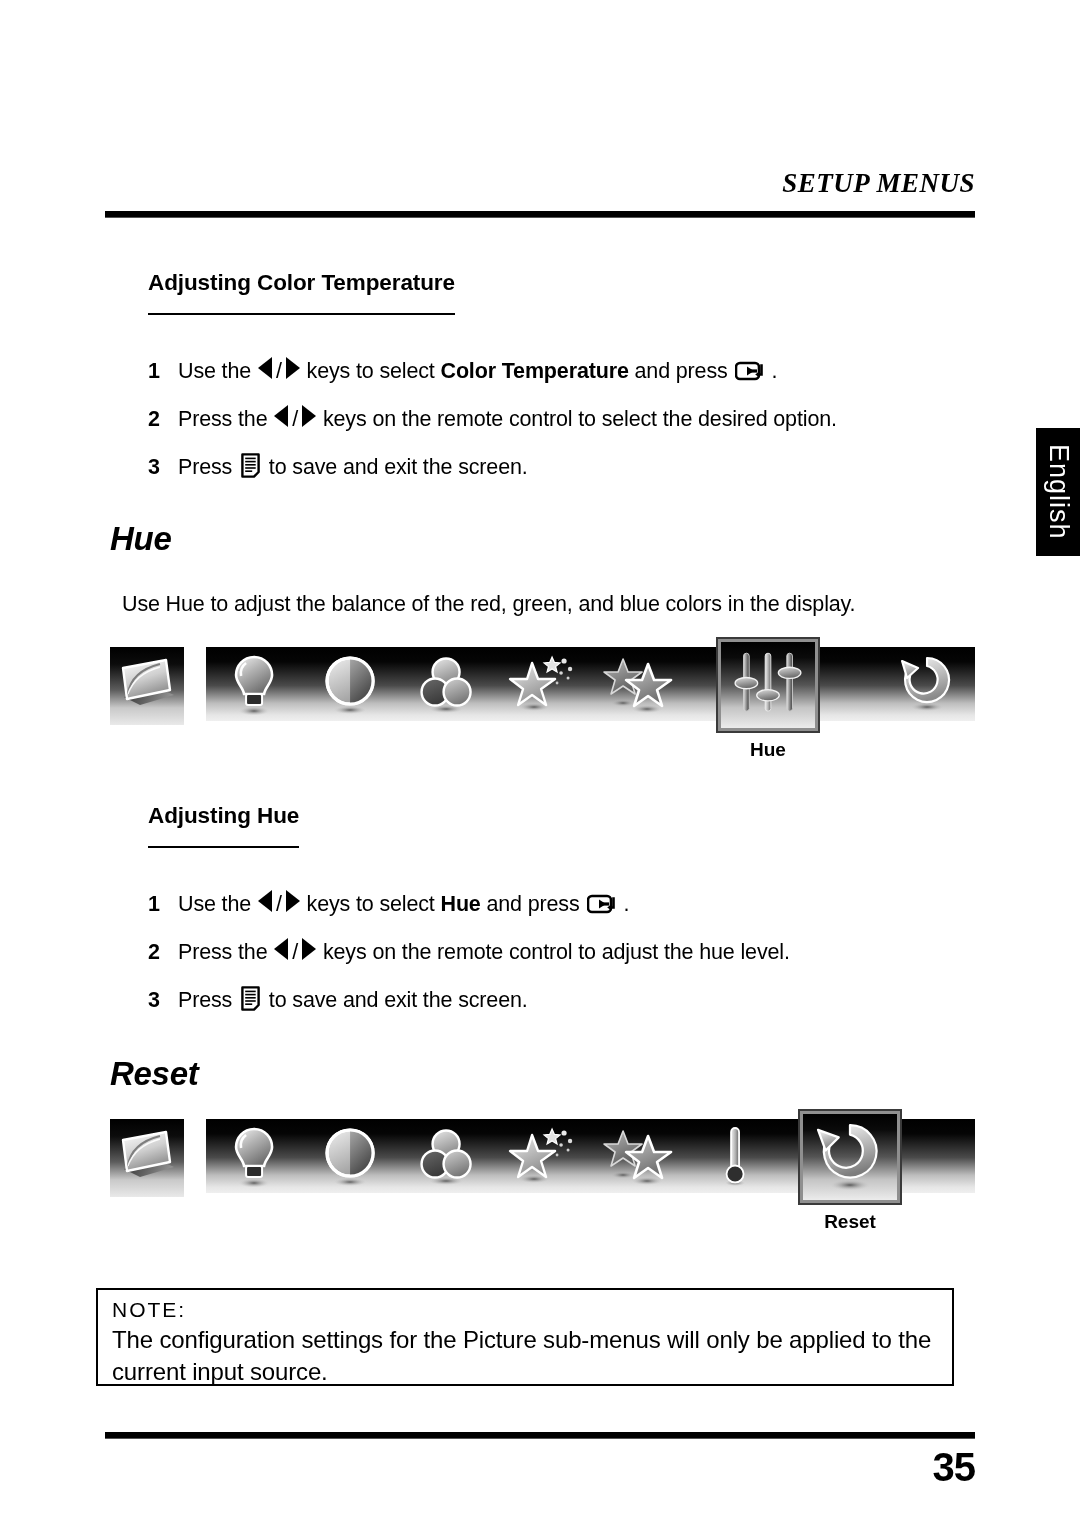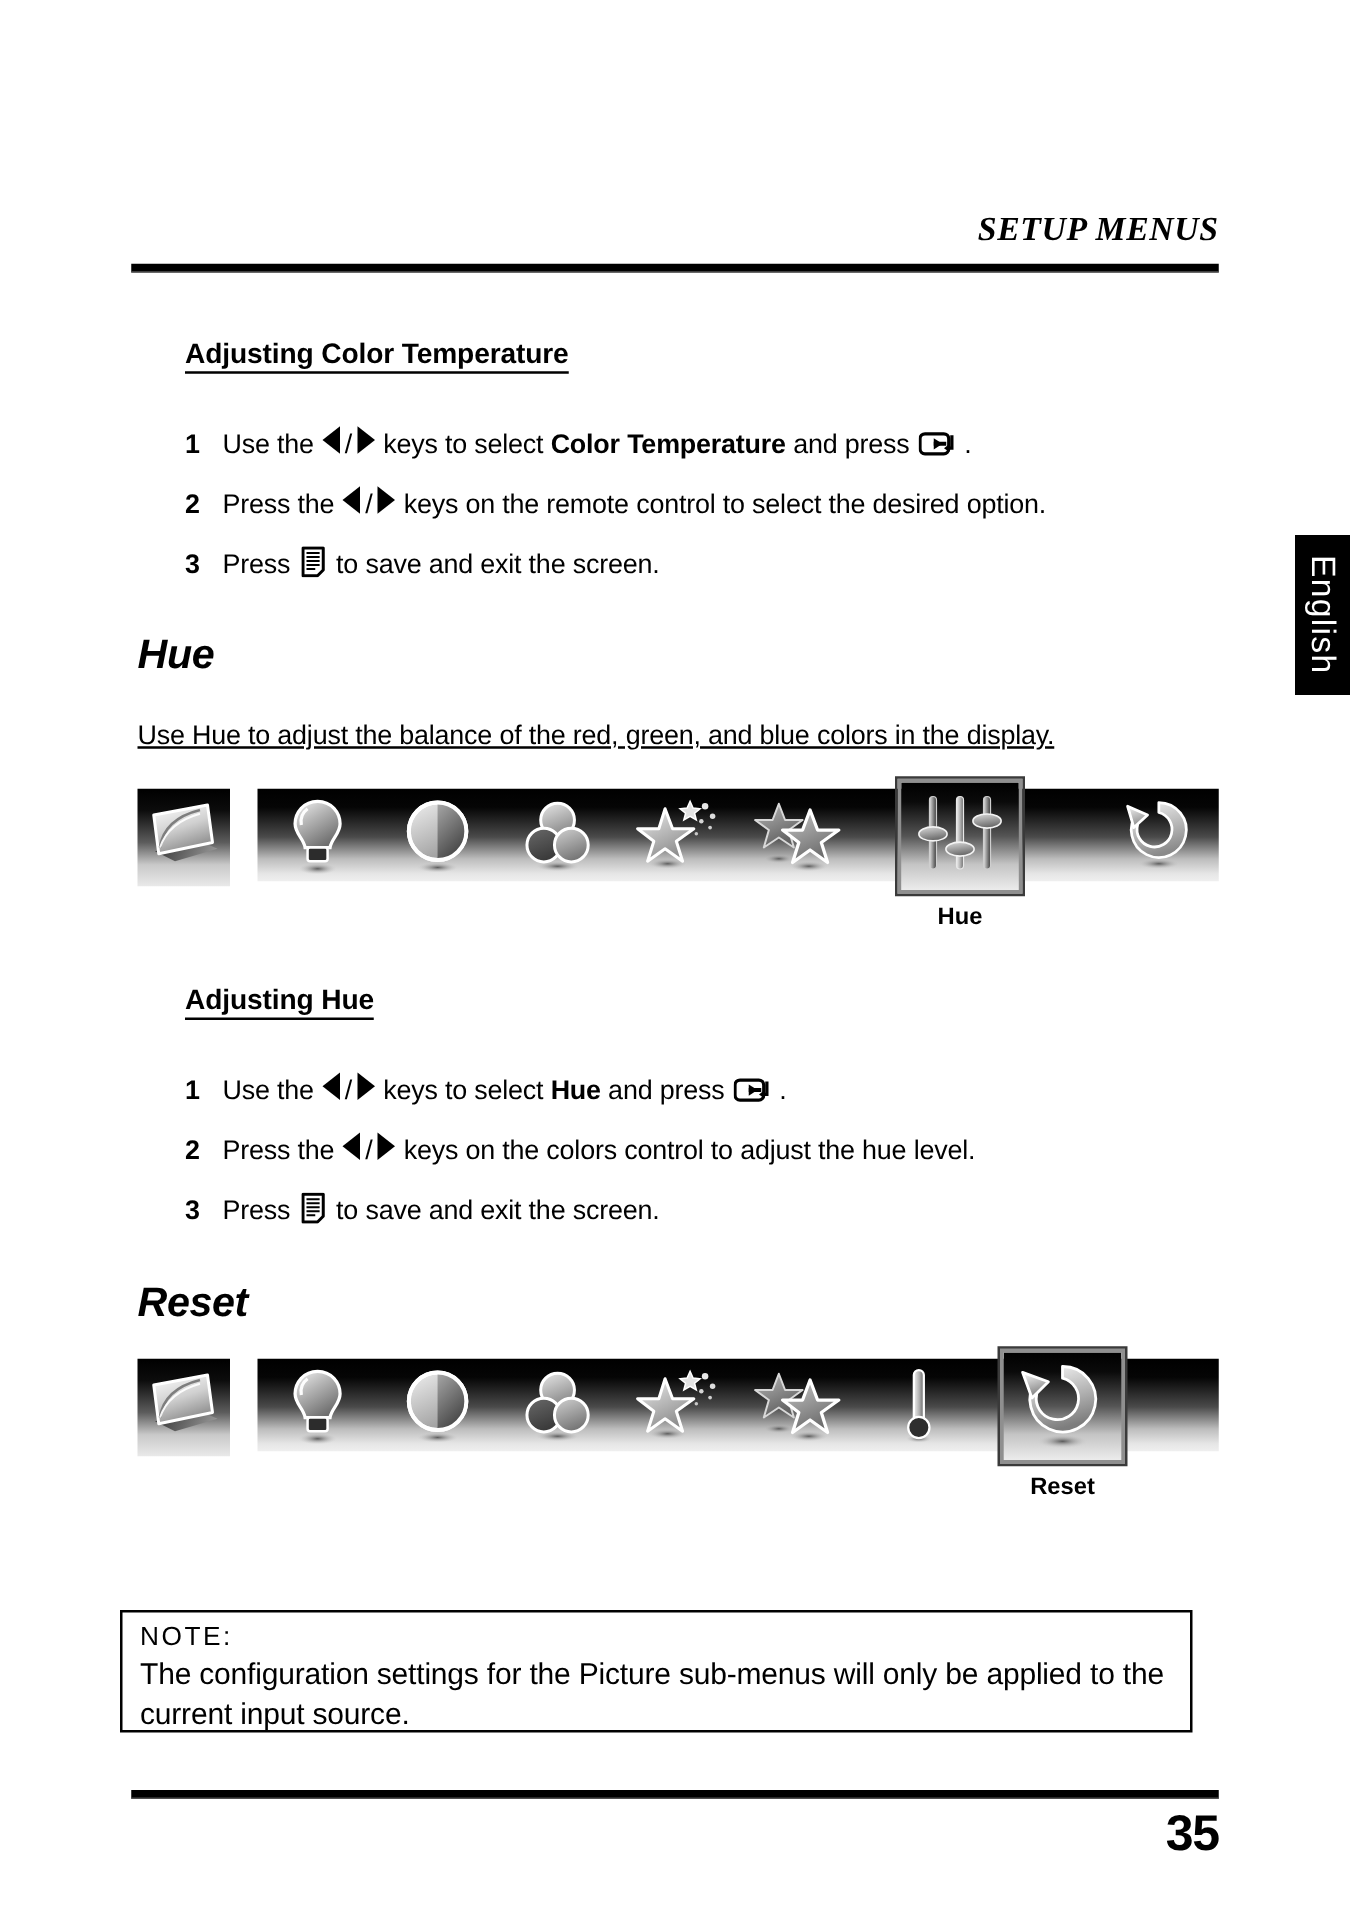--- a/index.html
+++ b/index.html
@@ -58,39 +58,38 @@
 
   
   .content { position: absolute; left: 110px; top: 270px; width: 865px; }
 
   h3.sub-head {
     font-size: 22.5px;
     font-weight: 700;
     margin: 0 0 20px 38px;
     display: inline-block;
     border-bottom: 2px solid #000;
-    padding-bottom: 1px;
+    padding-bottom: 17px;
     letter-spacing: -0.1px;
   }
   .sub-head-wrap { margin-bottom: 0; }
 
   h2.section-head {
     font-size: 33px;
     font-weight: 700;
     font-style: italic;
     margin: 0;
     letter-spacing: -0.3px;
   }
 
   p.body-text {
     font-size: 21.5px;
-    margin: 0;
+    margin: 12px;
     letter-spacing: -0.15px;
     line-height: 1.35;
-    text-decoration: underline;
   }
 
   ol.steps { list-style: none; margin: 0; padding: 0; }
   ol.steps li {
     font-size: 21.5px;
     letter-spacing: -0.15px;
     margin-bottom: 21px;
     display: flex;
     align-items: baseline;
     white-space: nowrap;
@@ -461,21 +460,21 @@
               <rect x="12" y="8.4" width="10" height="3.2" fill="#000"></rect>
               <path d="M26.5 3.2 L26.5 13.5 L22.5 13.5" fill="none" stroke="#000" stroke-width="2.6"></path>
               <path d="M24.5 10.2 L20.2 13.5 L24.5 16.6 Z" fill="#000"></path>
             </svg>
           </span><span>.</span>
         </span>
       </li>
       <li>
         <span class="num">2</span>
         <span class="txt">
-          <span>Press the </span><span class="tri tri-left"></span><span class="slash">/</span><span class="tri tri-right"></span><span> keys on the colors control to adjust the hue level.</span>
+          <span>Press the </span><span class="tri tri-left"></span><span class="slash">/</span><span class="tri tri-right"></span><span> keys on the remote control to adjust the hue level.</span>
         </span>
       </li>
       <li>
         <span class="num">3</span>
         <span class="txt">
           <span>Press </span><span class="menu-key">
             <svg width="19" height="25" viewBox="0 0 19 25">
               <path d="M1.4 1.4 L17.6 1.4 L17.6 19 L13 23.6 L1.4 23.6 Z" fill="#fff" stroke="#000" stroke-width="2.4" stroke-linejoin="round"></path>
               <rect x="4.2" y="4.6" width="10.5" height="1.6" fill="#000"></rect>
               <rect x="4.2" y="7.8" width="10.5" height="1.6" fill="#000"></rect>

